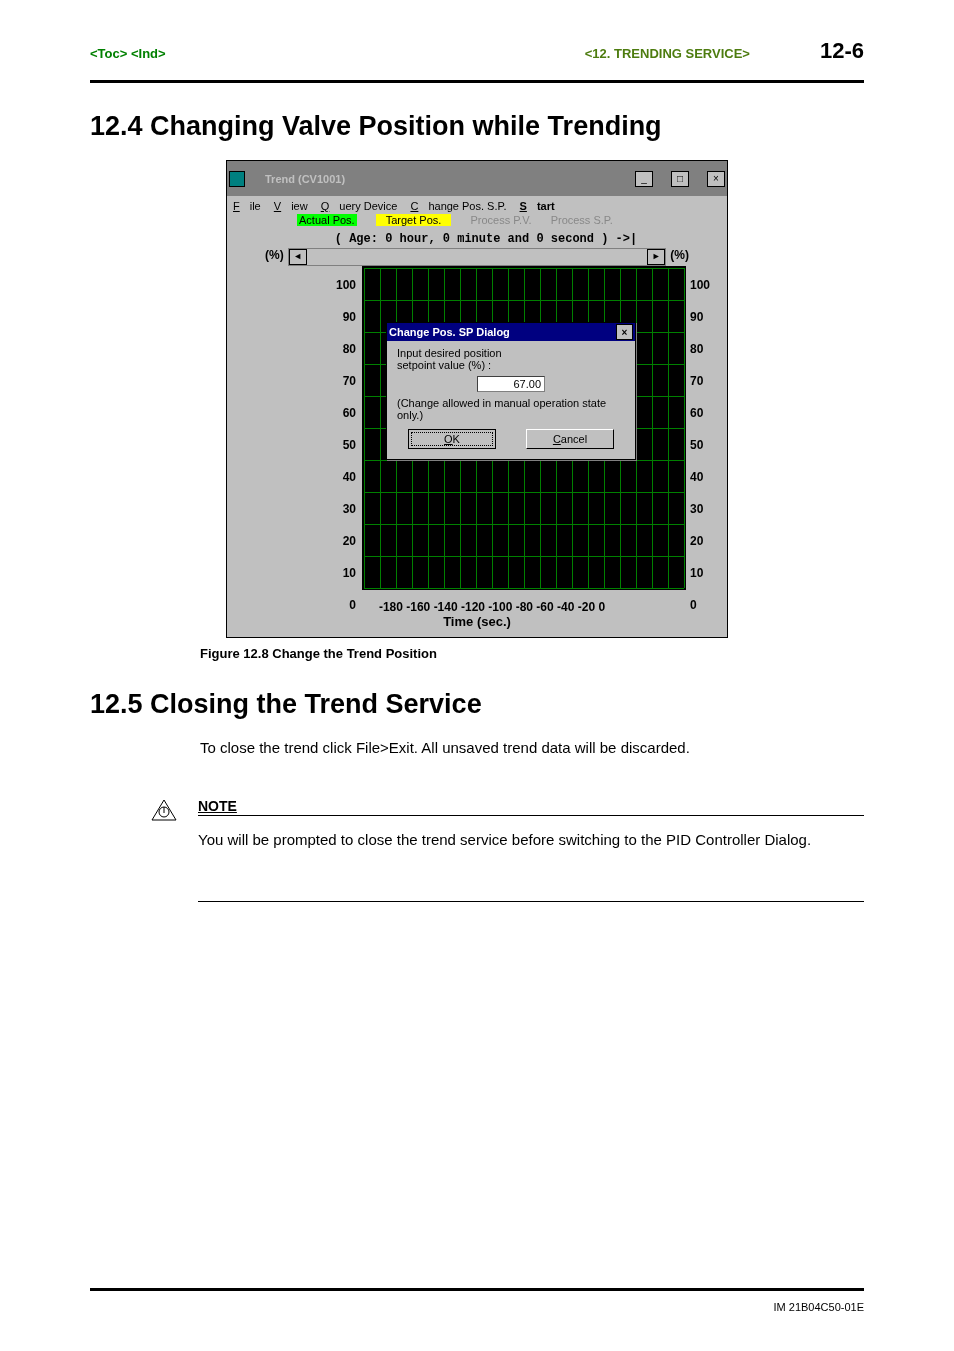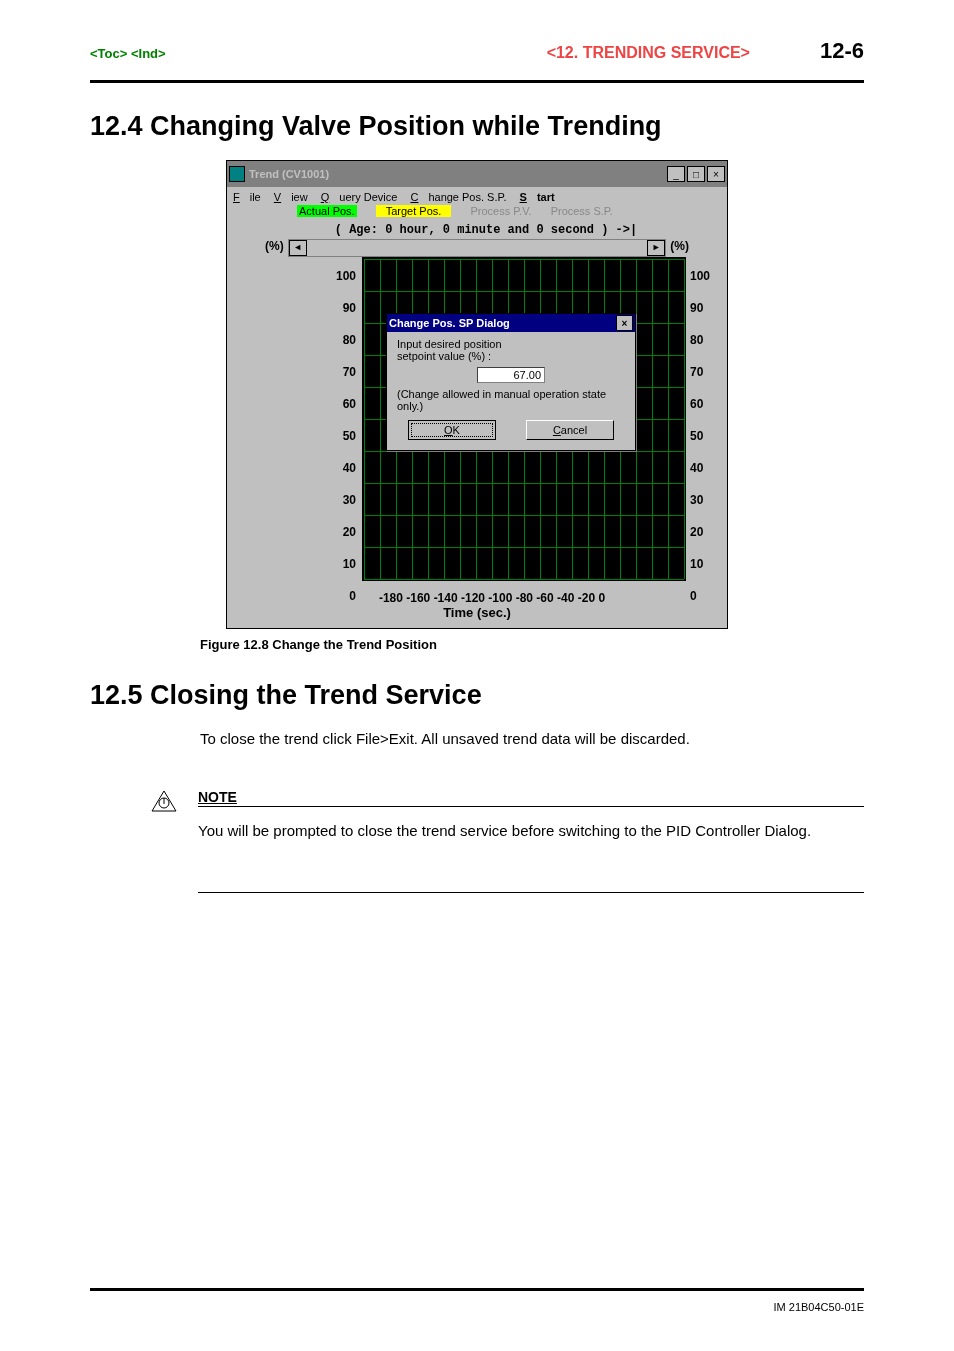--- a/index.html
+++ b/index.html
@@ -21,23 +21,23 @@
     align-items: baseline;
     border-bottom: 3px solid #000;
     padding-bottom: 16px;
   }
   .header-left {
     color: #008000;
     font-weight: bold;
     font-size: 13px;
   }
   .header-mid {
-    color: #ef4444;
-    font-weight: bold;
-    font-size: 16px;
+    color: #4d7c0f;
+    font-weight: bold;
+    font-size: 13px;
     margin-left: auto;
     margin-right: 70px;
   }
   .header-right {
     font-weight: bold;
     font-size: 22px;
   }
   h1.section {
     font-size: 27px;
     font-weight: bold;
@@ -55,22 +55,23 @@
     border: 1px solid #000;
     background: #c0c0c0;
     font-family: "MS Sans Serif", Tahoma, Arial, sans-serif;
     font-size: 11px;
   }
   .titlebar {
     background: #808080;
     color: #c0c0c0;
     display: flex;
     align-items: center;
-    height: 26px;
+    height: 35px;
     padding: 0 2px;
+    gap: 16px;
   }
   .titlebar .icon-app {
     width: 14px; height: 14px; background: #008080; margin-right: 4px;
     border: 1px solid #000;
   }
   .titlebar .tb-title { font-weight: bold; flex: 1; }
   .winbtn {
     width: 16px; height: 14px; background: #c0c0c0; border: 1px solid #000;
     margin-left: 2px; display: inline-flex; align-items: center; justify-content: center;
     font-size: 10px; font-family: Arial; color: #000;

